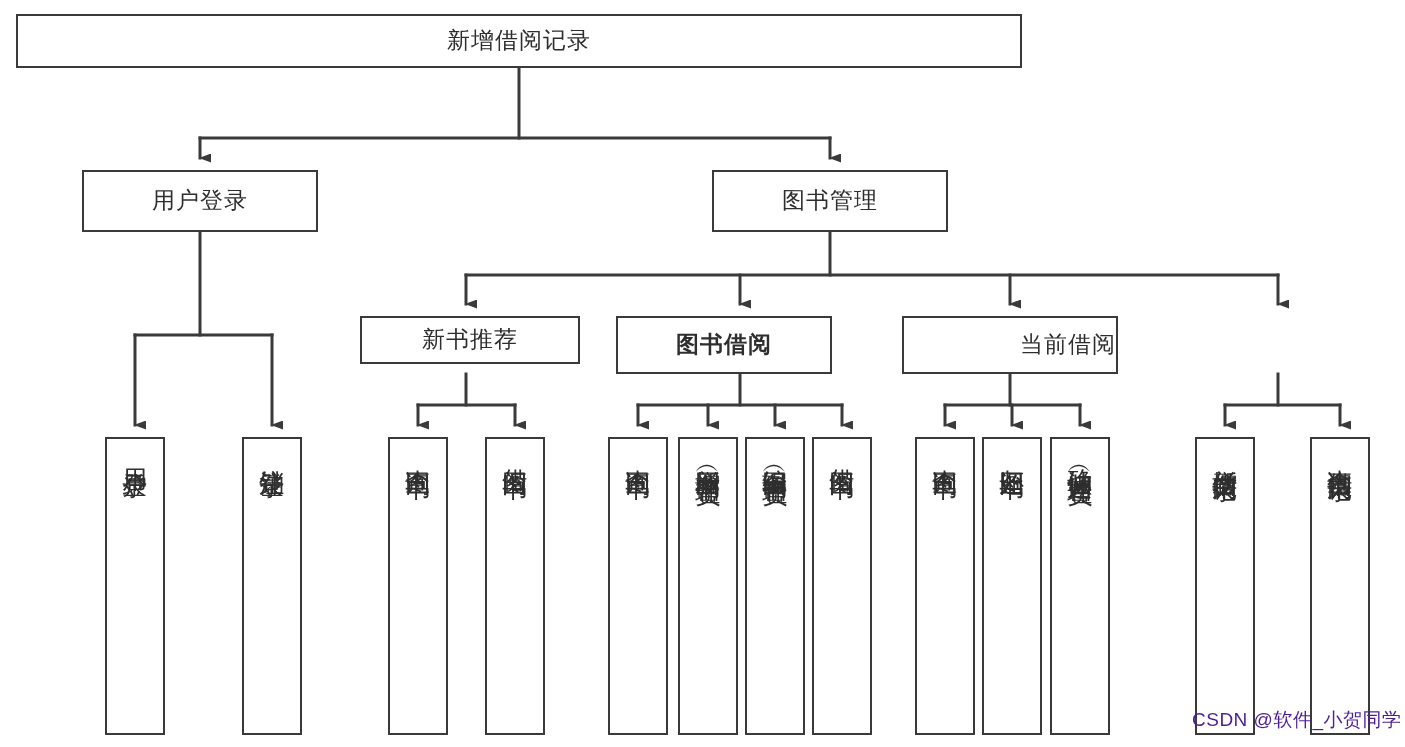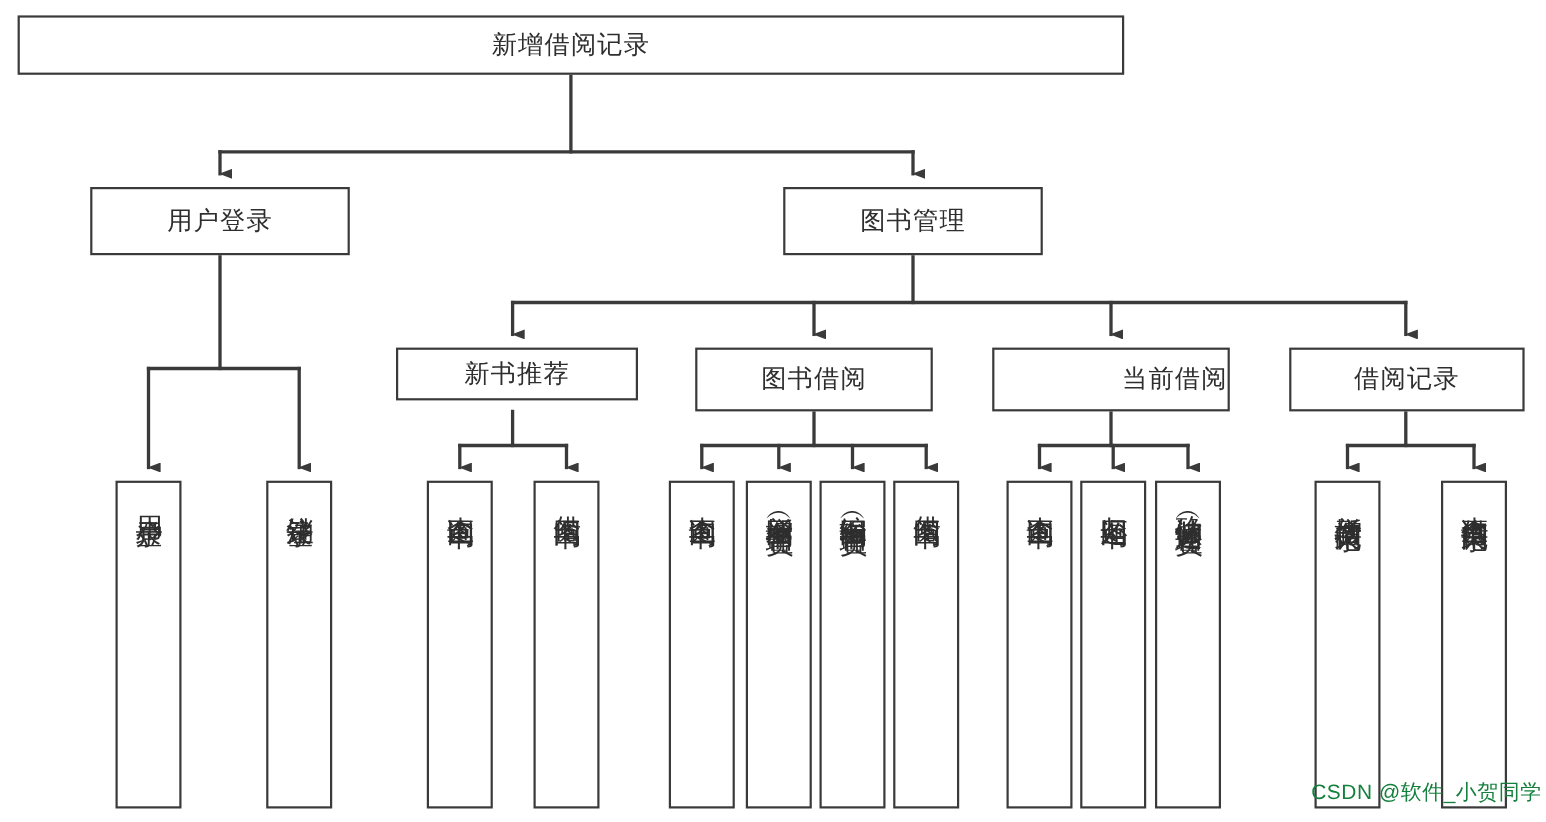--- a/index.html
+++ b/index.html
@@ -49,21 +49,21 @@
     writing-mode: vertical-rl;
     text-orientation: upright;
     font-size: 25px;
     line-height: 1.22;
     letter-spacing: 2px;
     white-space: nowrap;
   }
   .watermark {
     position: absolute;
     font-size: 19px;
-    color: #15803d;
+    color: #4c1d95;
     white-space: nowrap;
     letter-spacing: 0.5px;
   }
 </style>
 </head>
 <body>
 
 <div id="diagram-root">
 
   <svg class="diagram-canvas" viewBox="0 0 1405 747">
@@ -125,28 +125,25 @@
   <div class="node-box" style="left:82px; top:170px; width:236px; height:62px;">
     <span class="node-label-h">用户登录</span>
   </div>
   <div class="node-box" style="left:712px; top:170px; width:236px; height:62px;">
     <span class="node-label-h">图书管理</span>
   </div>
 
   <div class="node-box" style="left:360px; top:316px; width:220px; height:48px;">
     <span class="node-label-h">新书推荐</span>
   </div>
-  <div class="node-box" style="left:632px; top:316px; width:216px; height:58px;">
+  <div class="node-box" style="left:616px; top:316px; width:216px; height:58px;font-weight:bold;">
     <span class="node-label-h">图书借阅</span>
   </div>
   <div class="node-box" style="left:902px; top:316px; width:216px; height:58px;justify-content:flex-end;">
     <span class="node-label-h">当前借阅</span>
-  </div>
-  <div class="node-box" style="left:1172px; top:316px; width:214px; height:58px;">
-    <span class="node-label-h">借阅记录</span>
   </div>
 
   <div class="node-box leaf" style="left:105px; top:437px; width:60px; height:298px;">
     <span class="node-label-v">用户登录</span>
   </div>
   <div class="node-box leaf" style="left:242px; top:437px; width:60px; height:298px;">
     <span class="node-label-v">注销登录</span>
   </div>
   <div class="node-box leaf" style="left:388px; top:437px; width:60px; height:298px;">
     <span class="node-label-v">查询图书</span>

